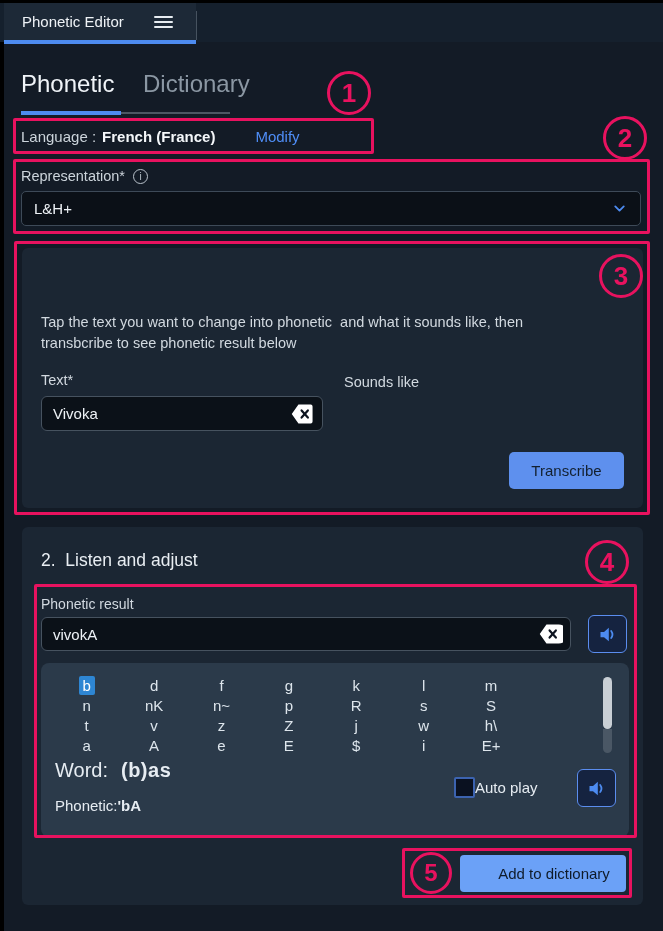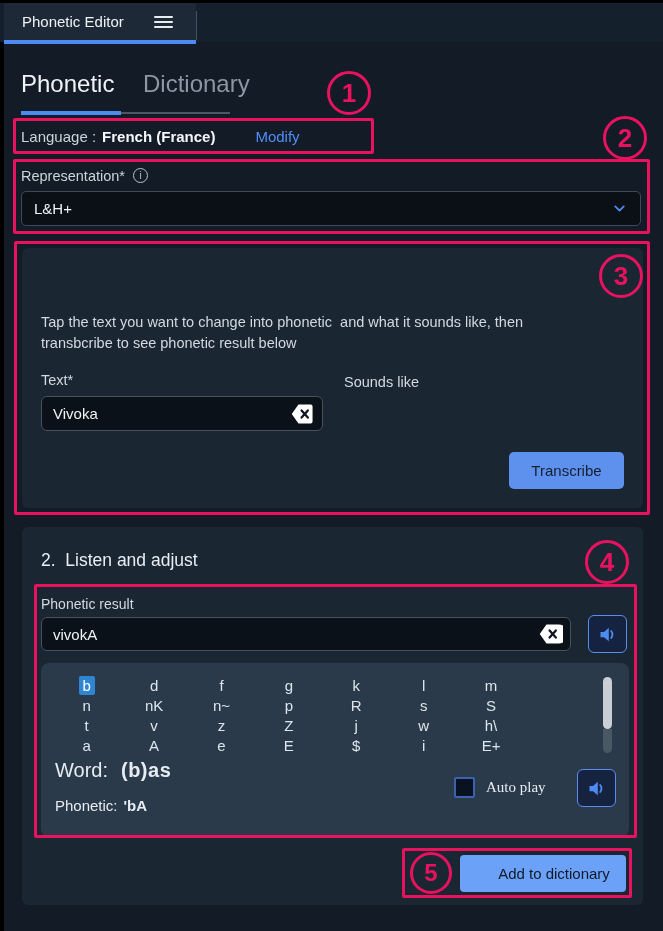--- a/index.html
+++ b/index.html
@@ -42,21 +42,21 @@
   .pcirc-4{left:585px;top:540px;}
   .pcirc-5{left:410px;top:852px;width:42px;height:42px;font-size:24px;}
 
   
   .lang-row{position:absolute;left:21px;top:119px;height:34px;display:flex;align-items:center;font-size:15px;}
   .lang-label{color:#ccd4db;}
   .lang-value{color:#f4f7fa;font-weight:bold;margin-left:6px;}
   .lang-modify{color:#4f8ef7;margin-left:40px;cursor:pointer;}
 
   
-  .rep-label-row{position:absolute;left:21px;top:168px;display:flex;gap:8px;font-size:14.5px;color:#ccd4db;}
+  .rep-label-row{position:absolute;left:21px;top:168px;display:flex;align-items:center;gap:8px;font-size:14.5px;color:#ccd4db;}
   .info-icon{width:15px;height:15px;border:1.5px solid #b9c2cb;border-radius:50%;display:inline-flex;
     align-items:center;justify-content:center;font-size:10px;color:#b9c2cb;box-sizing:border-box;}
   .rep-select{position:absolute;left:21px;top:191px;width:620px;height:35px;background:#0b1017;
     border:1px solid #3e4a58;border-radius:5px;box-sizing:border-box;display:flex;align-items:center;
     padding:0 12px;color:#eef2f6;font-size:15px;cursor:pointer;}
   .rep-select svg{position:absolute;right:12px;}
 
   
   .card{position:absolute;background:#1b2633;border-radius:6px;}
   .card-1{left:22px;top:248px;width:621px;height:260px;}
@@ -90,22 +90,22 @@
   .panel{position:absolute;left:19px;top:136px;width:588px;height:174px;background:#2b3a4a;border-radius:8px;}
   .ph-grid{position:absolute;left:12px;top:13px;display:grid;grid-template-columns:repeat(7,67.4px);}
   .ph-cell{height:20px;line-height:20px;text-align:center;font-size:15px;color:#dde5ec;cursor:pointer;}
   .ph-sel{background:#2e86d3;color:#fff;padding:1px 4px;border-radius:2px;}
   .scrollbar{position:absolute;left:562px;top:14px;width:9px;}
   .scroll-thumb{width:9px;height:52px;background:#c9cfd5;border-radius:5px;}
   .scroll-track{width:9px;height:24px;background:#4a5765;border-radius:0 0 5px 5px;}
   .word-row{position:absolute;left:14px;top:96px;font-size:20px;color:#e6ecf2;}
   .word-row b{margin-left:13px;letter-spacing:0.5px;}
   .phon-row{position:absolute;left:14px;top:134px;font-size:15px;color:#e6ecf2;}
-  .phon-row b{margin-left:6px;}
-  .autoplay{position:absolute;left:413px;top:114px;display:flex;align-items:center;gap:11px;font-family:Liberation Serif, serif;}
+  .phon-row b{margin-left:0;}
+  .autoplay{position:absolute;left:413px;top:114px;display:flex;align-items:center;}
   .checkbox{width:17px;height:17px;border:2px solid #3c63b0;border-radius:2px;background:#0a1120;box-sizing:content-box;cursor:pointer;}
   .autoplay-label{font-size:15px;color:#e6ecf2;}
   .spk-2{left:536px;top:106px;}
 </style>
 </head>
 <body>
 
 <div id="screen">
 
   <div class="edge-top"></div>

